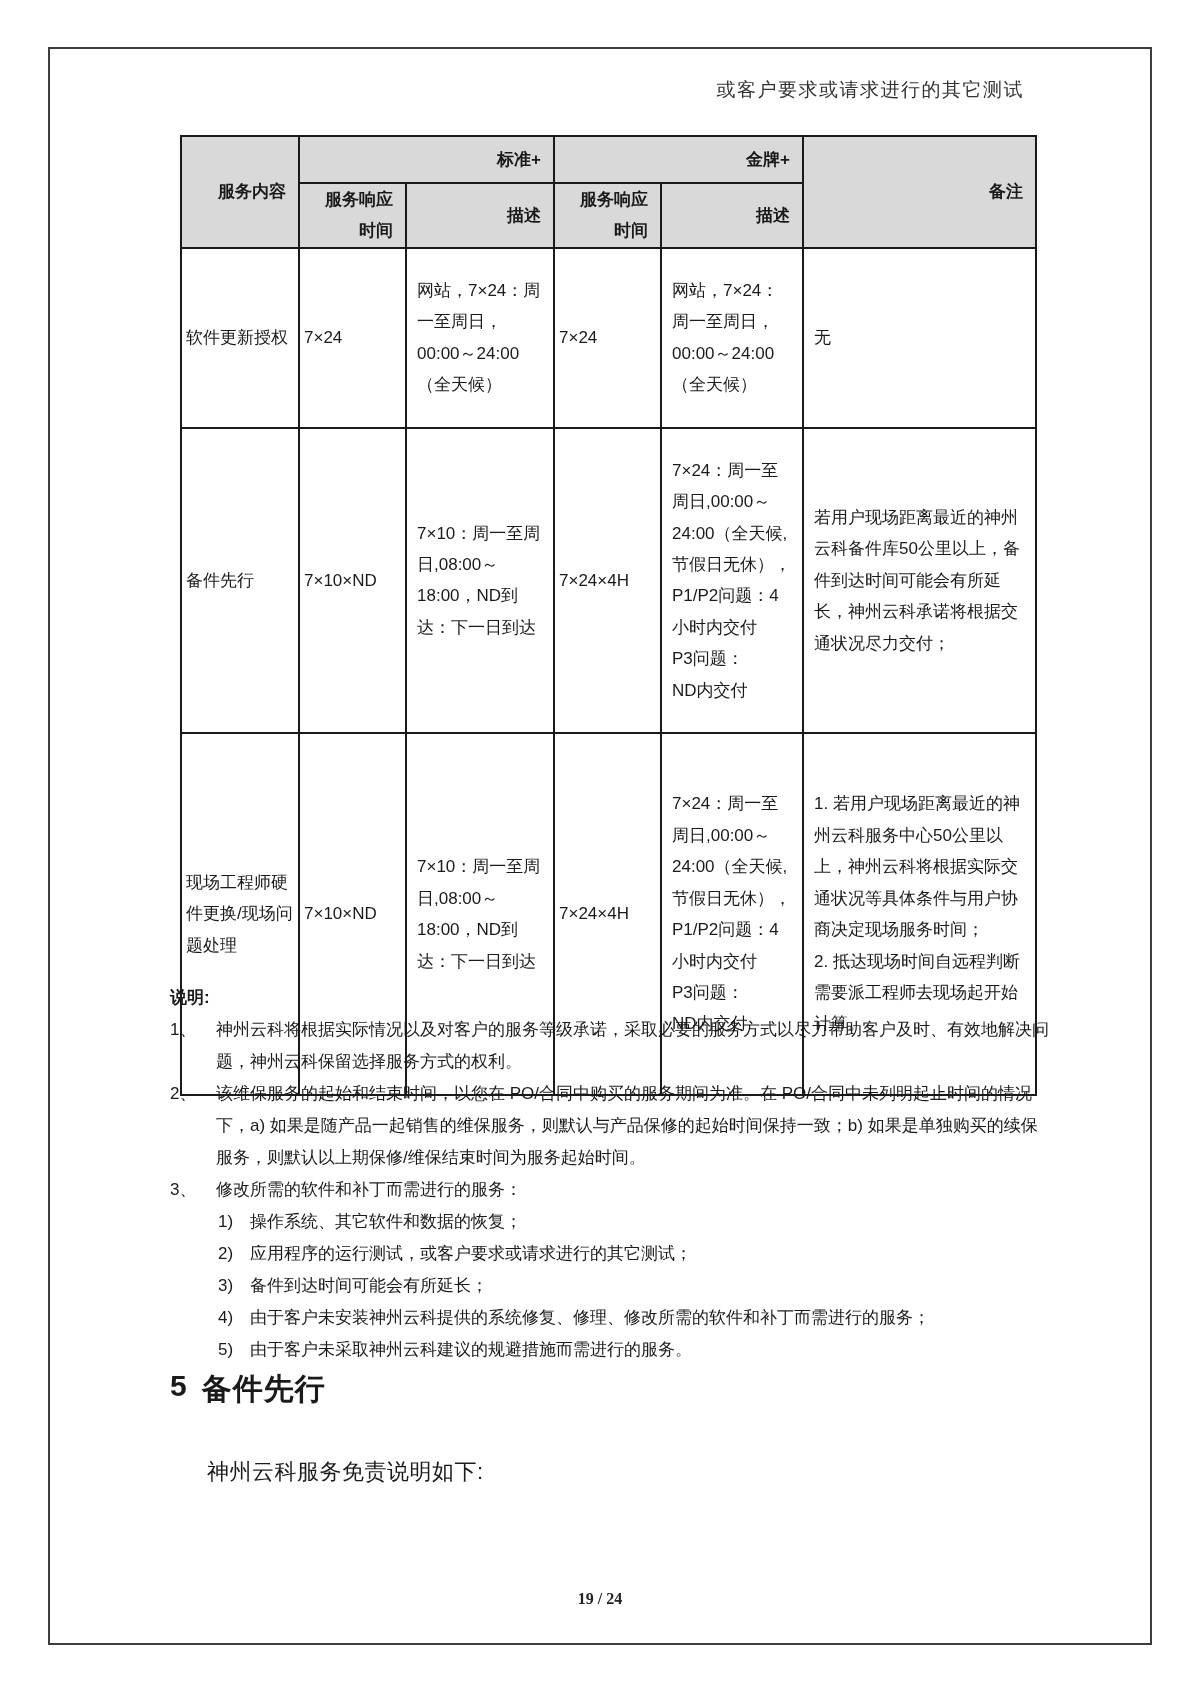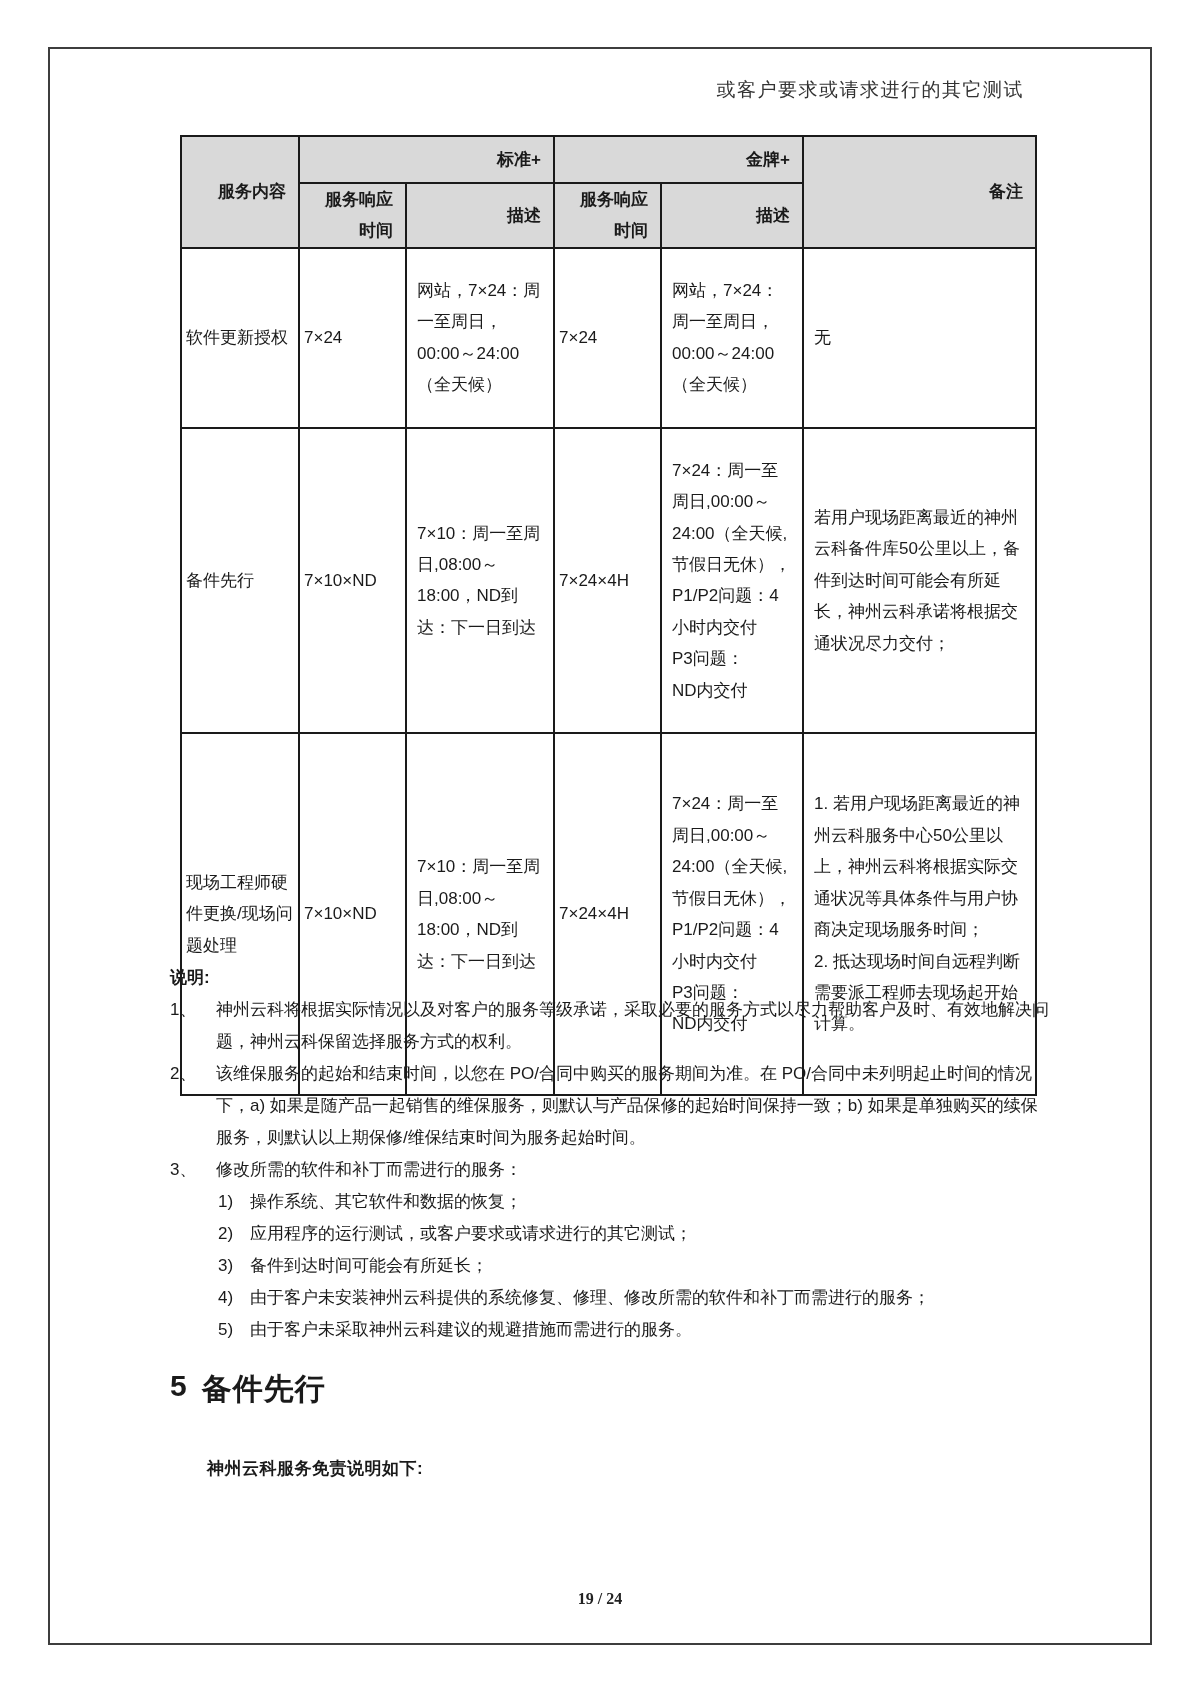--- a/index.html
+++ b/index.html
@@ -68,42 +68,42 @@
     white-space: pre-line;
   }
   .notes-section {
     position: absolute;
     left: 120px;
     top: 913px;
     width: 882px;
     font-size: 17px;
     line-height: 32px;
   }
-  .note-label { font-weight: 700; }
+  .note-label { font-weight: 700; margin-top: 20px; }
   .note-item { display: flex; }
   .note-marker { flex: none; width: 46px; }
   .note-text { flex: 1; }
   .sub-item { display: flex; padding-left: 48px; }
   .sub-marker { flex: none; width: 32px; }
   .section-heading {
     position: absolute;
     left: 120px;
     top: 1320px;
     font-size: 30px;
     font-weight: 700;
     display: flex;
     gap: 14px;
     letter-spacing: 1px;
   }
   .disclaimer-intro {
     position: absolute;
     left: 157px;
     top: 1408px;
-    font-size: 17px;
-    font-weight: 700;
+    font-size: 22px;
+    font-weight: 400;
     letter-spacing: 0.5px;
   }
   .page-number {
     position: absolute;
     left: 0;
     top: 1541px;
     width: 100%;
     text-align: center;
     font-family: "Liberation Serif", "DejaVu Serif", serif;
     font-size: 16px;

